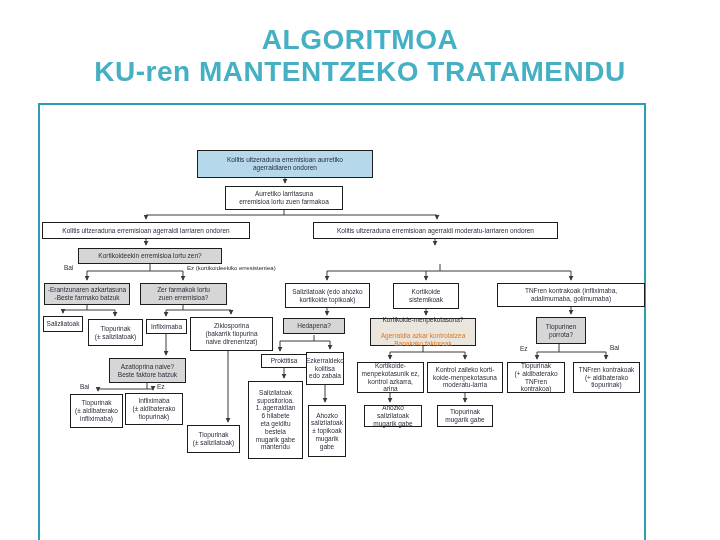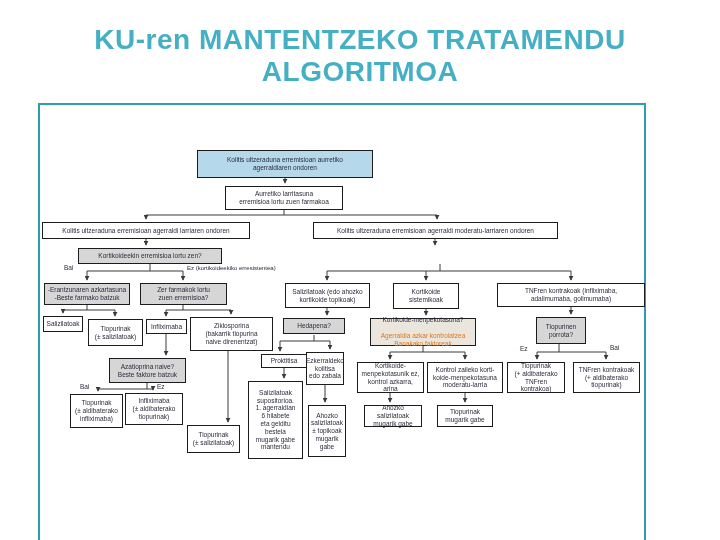--- a/index.html
+++ b/index.html
@@ -31,22 +31,22 @@
   .node .l2{display:block;white-space:pre-line;}
   .orange{color:#e0761c;}
   .edge-label{
     position:absolute;font-size:6.5px;color:#2b2b3d;white-space:nowrap;
   }
 </style>
 </head>
 <body>
 
 <div class="title">
+  <div>ALGORITMOA</div>
   <div>KU-ren MANTENTZEKO TRATAMENDU</div>
-  <div>ALGORITMOA</div>
 </div>
 
 <div class="frame"></div>
 
 <svg class="lines" width="720" height="540">
   <defs>
     <marker id="arr" viewBox="0 0 6 6" refX="5" refY="3" markerWidth="5" markerHeight="5" orient="auto">
       <path d="M0,0 L6,3 L0,6 Z" fill="#3a3a3a"></path>
     </marker>
   </defs>

